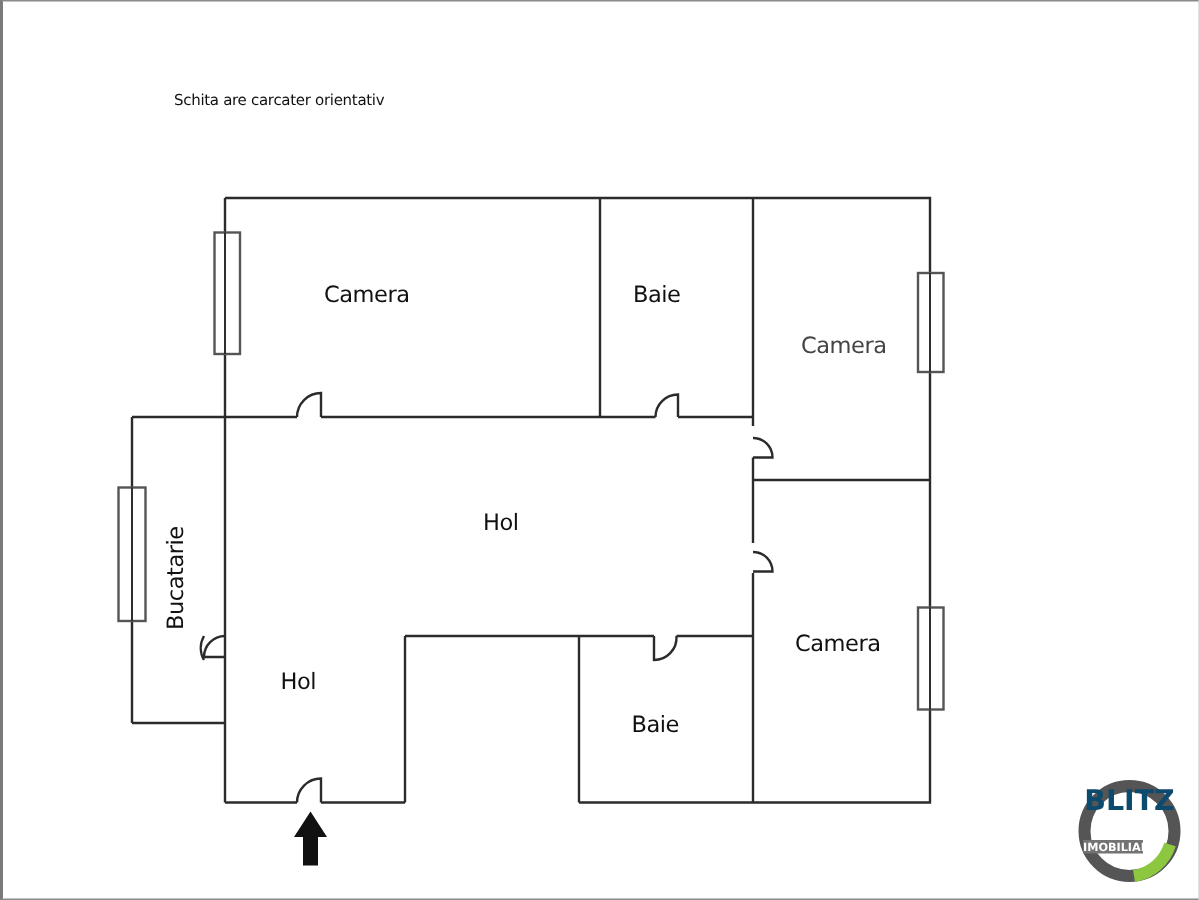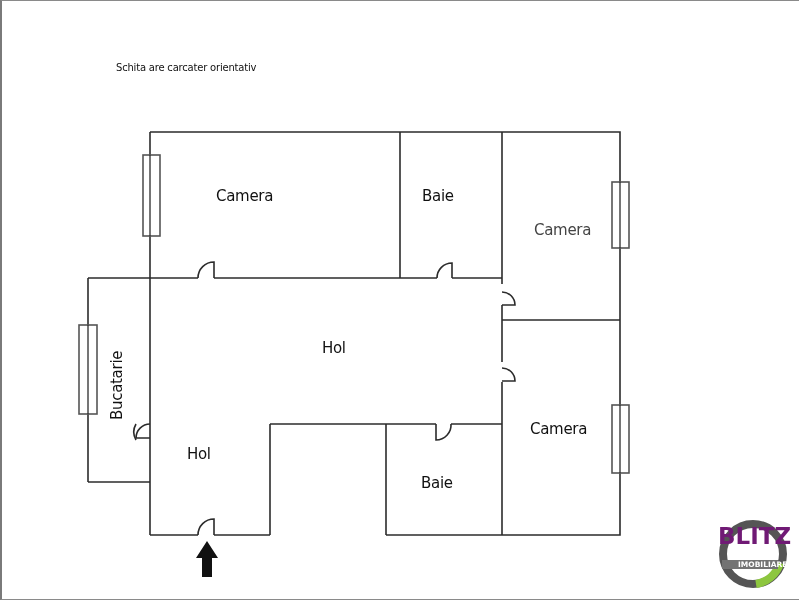--- a/index.html
+++ b/index.html
@@ -82,15 +82,15 @@
 <div class="lbl" style="left:108px; top:420px; transform: rotate(-90deg); transform-origin: 0 0;">Bucatarie</div>
 <div class="lbl" style="left:187px; top:445px;">Hol</div>
 <div class="lbl" style="left:421px; top:474px;">Baie</div>
 <div class="lbl" style="left:530px; top:420px;">Camera</div>
 
 <div class="logo">
   <svg width="70" height="70" viewBox="0 0 70 70">
     <circle cx="35" cy="35" r="30" fill="#ffffff" stroke="#555555" stroke-width="8"></circle>
     <path d="M62,44 A30,30 0 0 1 38,65" fill="none" stroke="#8dc63f" stroke-width="8"></path>
   </svg>
-  <div class="logo-text" style="top:4px; font-size:23px; color:#701a75;">BLITZ</div>
-  <div class="logo-text" style="top:41px; font-size:7.5px; color:#fff; background:#737373; width:40px; left:4px;padding-left:16px;">IMOBILIARE</div>
+  <div class="logo-text" style="top:4px; font-size:19px; color:#0c4a6e;">BLITZ</div>
+  <div class="logo-text" style="top:41px; font-size:7.5px; color:#fff; background:#737373; width:40px; left:4px;">IMOBILIARE</div>
 </div>
 
 </body></html>

